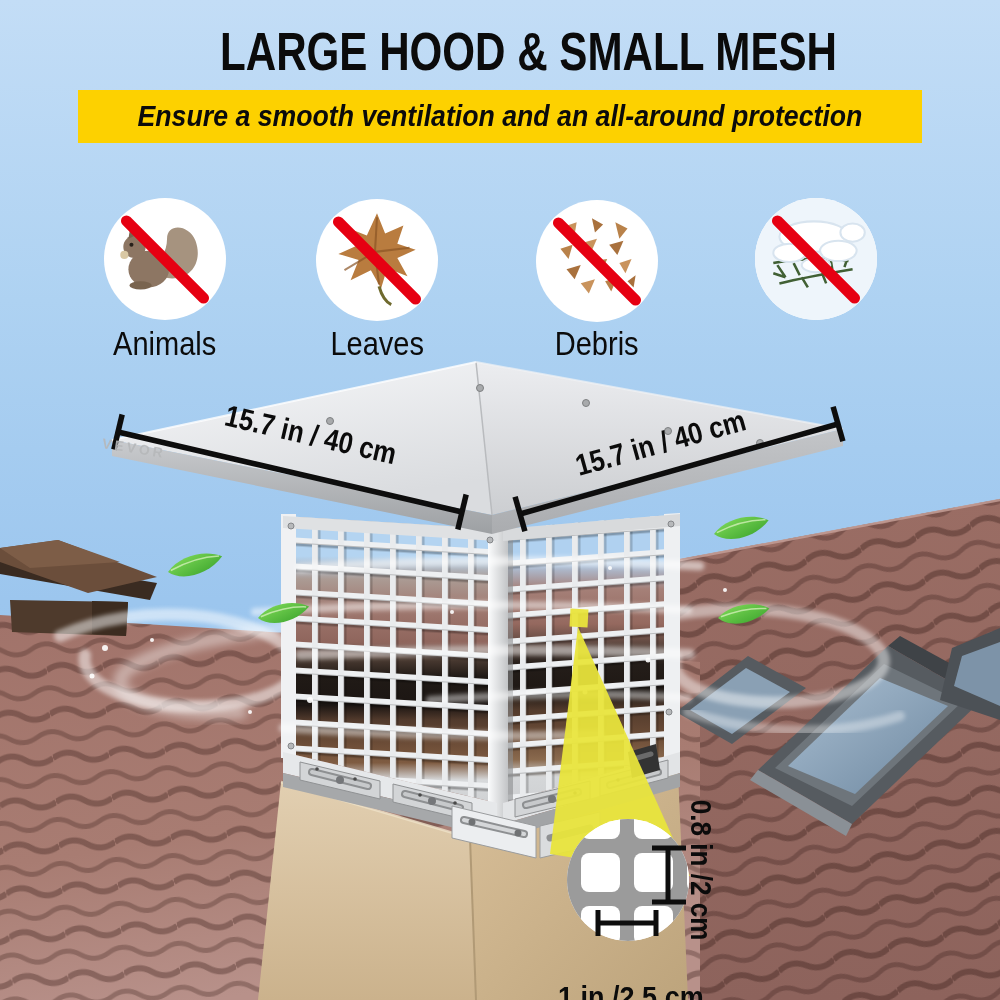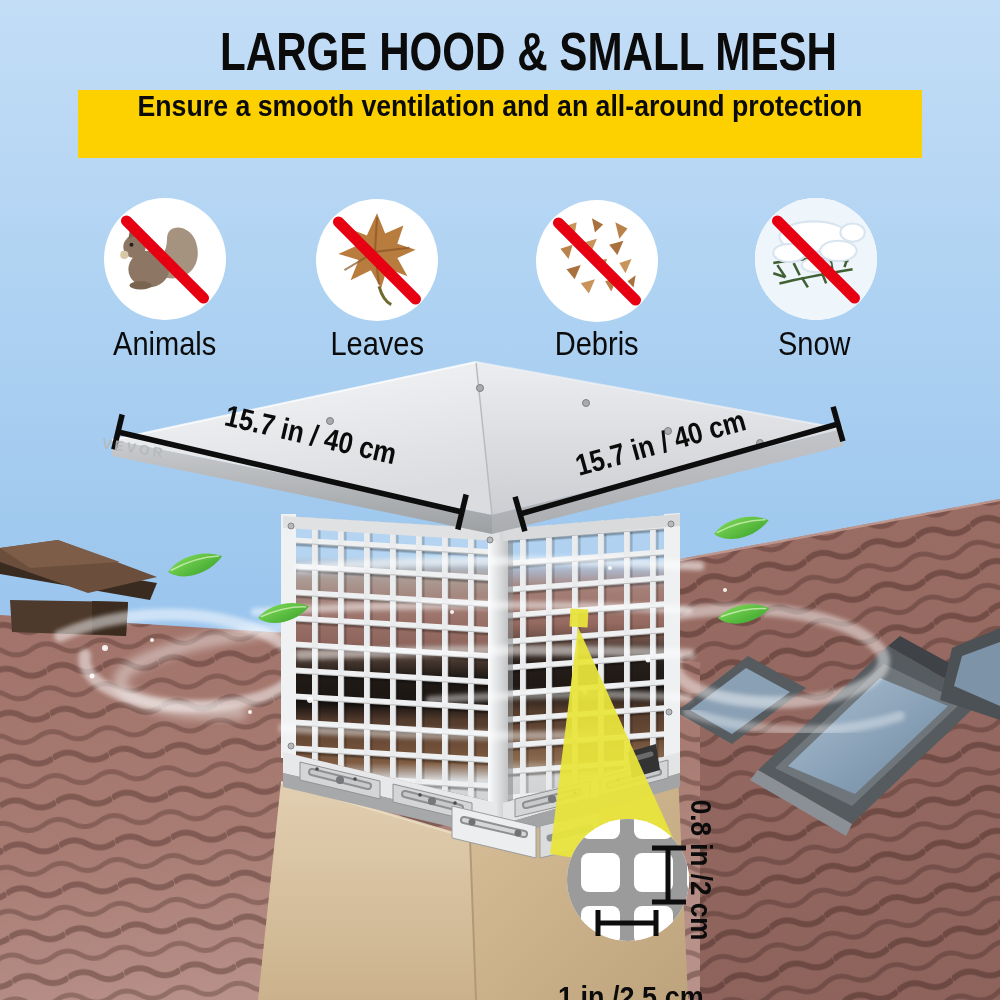--- a/index.html
+++ b/index.html
@@ -3,22 +3,22 @@
 <meta charset="utf-8">
 <style>
   html,body{margin:0;padding:0;background:#dfe7ee;}
   #stage{position:relative;width:1000px;height:1000px;overflow:hidden;
          font-family:"Liberation Sans",sans-serif;
          background:linear-gradient(180deg,#c3ddf6 0%,#aed2f2 30%,#9cc6ee 60%,#8fbeec 100%);}
   #scene{position:absolute;left:0;top:0;}
   .txt{position:absolute;color:#0b0b0b;font-weight:bold;white-space:nowrap;}
   #title{left:0;top:20px;width:1000px;text-align:center;font-size:54px;letter-spacing:0;margin-left:29px;}
   #title span{display:inline-block;transform:scaleX(.78);transform-origin:center;}
-  #banner{position:absolute;left:78px;top:90px;width:844px;height:68px;
-          display:flex;justify-content:center;}
+  #banner{position:absolute;left:78px;top:90px;width:844px;height:53px;
+          display:flex;align-items:center;justify-content:center;font-style:italic;}
   #banner span{display:inline-block;font-size:29px;font-weight:bold;color:#0b0b0b;
           transform:scaleX(.92);transform-origin:center;white-space:nowrap;}
   .icon-circle{position:absolute;width:122px;height:122px;border-radius:50%;
           background:#fff;overflow:hidden;}
   .slash{position:absolute;left:1px;top:56px;width:120px;height:11px;background:#e60012;
           border-radius:6px;transform:rotate(45deg);transform-origin:center;}
   .icon-label{position:absolute;top:325px;width:180px;text-align:center;font-size:33px;font-weight:normal;color:#0b0b0b;}
   .icon-label span{display:inline-block;transform:scaleX(.88);}
   .dim-label{font-size:30px;}
   .dim-label span{display:inline-block;transform:scaleX(.86);}
@@ -412,21 +412,20 @@
       <ellipse cx="60" cy="66" rx="14" ry="7"></ellipse>
       <ellipse cx="96" cy="34" rx="12" ry="9"></ellipse>
     </g>
   </svg>
   <div class="slash"></div>
 </div>
 
 <div class="icon-label" style="left:75px"><span>Animals</span></div>
 <div class="icon-label" style="left:507px"><span>Debris</span></div>
 <div class="icon-label" style="left:287px"><span>Leaves</span></div>
-<div class="icon-label" style="left:724px"><span>Snow</span></div>
 
 <div id="dim-left" class="txt dim-label">
   <span>15.7 in / 40 cm</span>
 </div>
 <div id="dim-right" class="txt dim-label">
   <span>15.7 in / 40 cm</span>
 </div>
 <div id="mesh-h-label" class="txt">
   <span>0.8 in /2 cm</span>
 </div>

